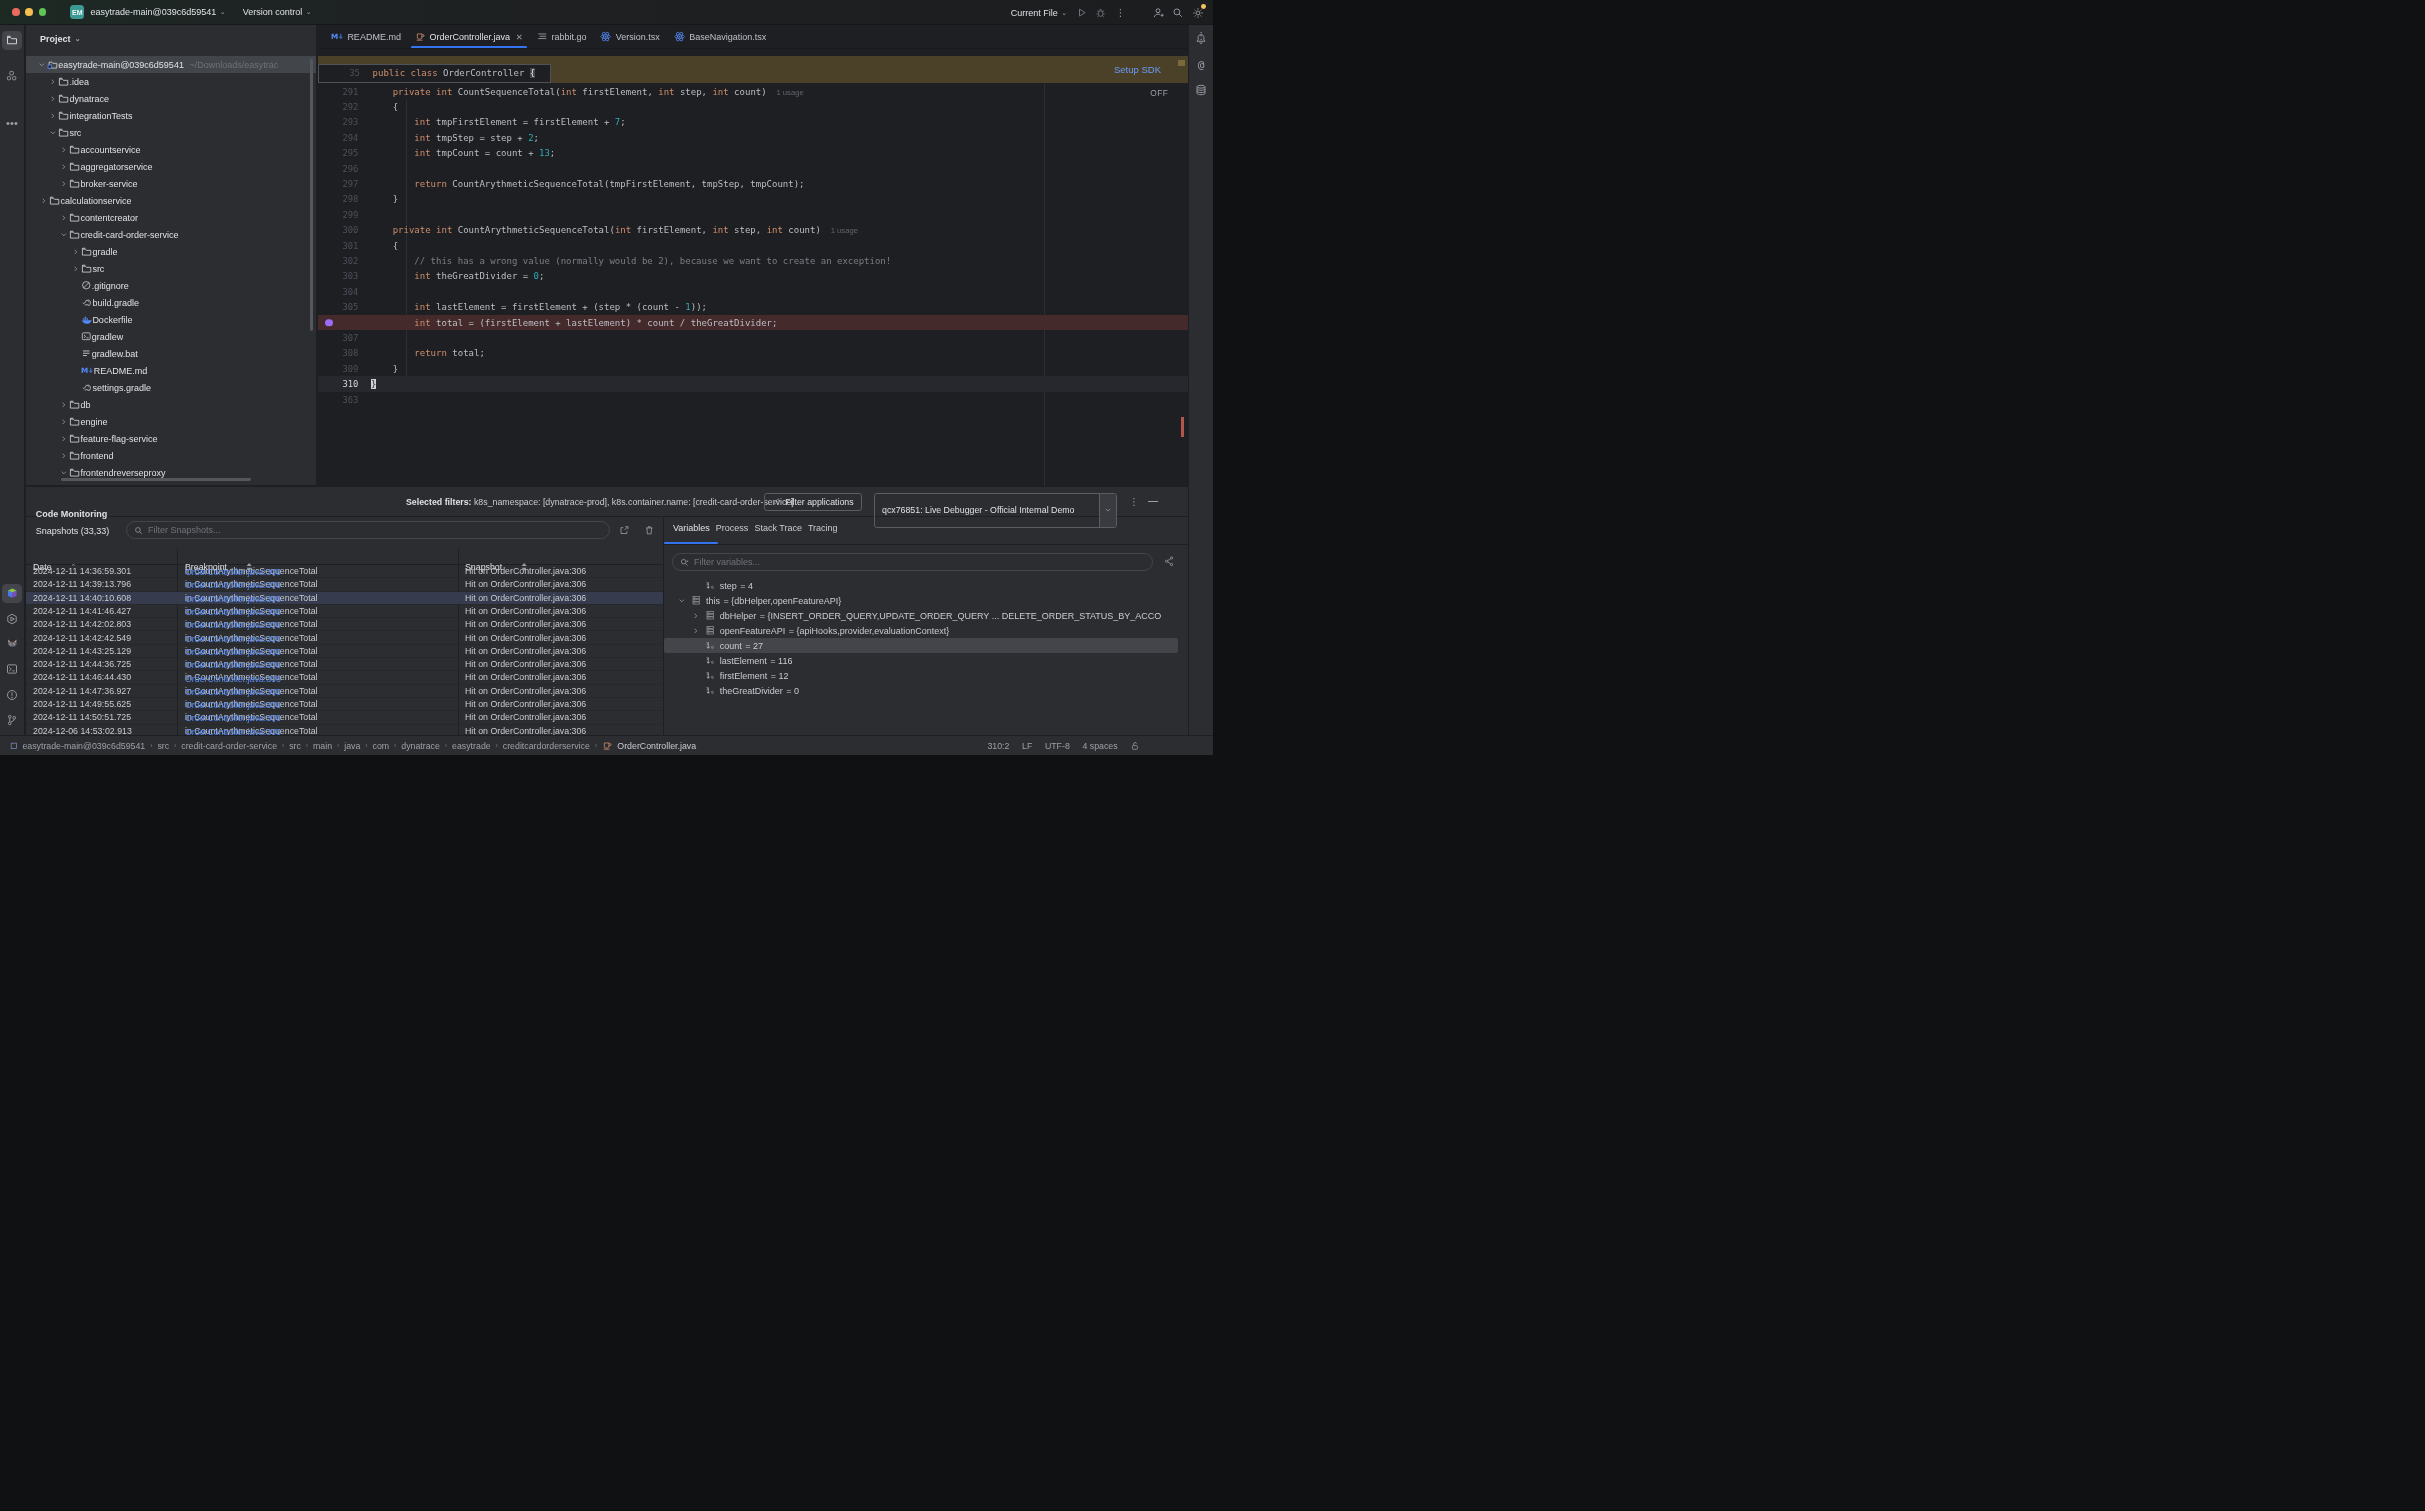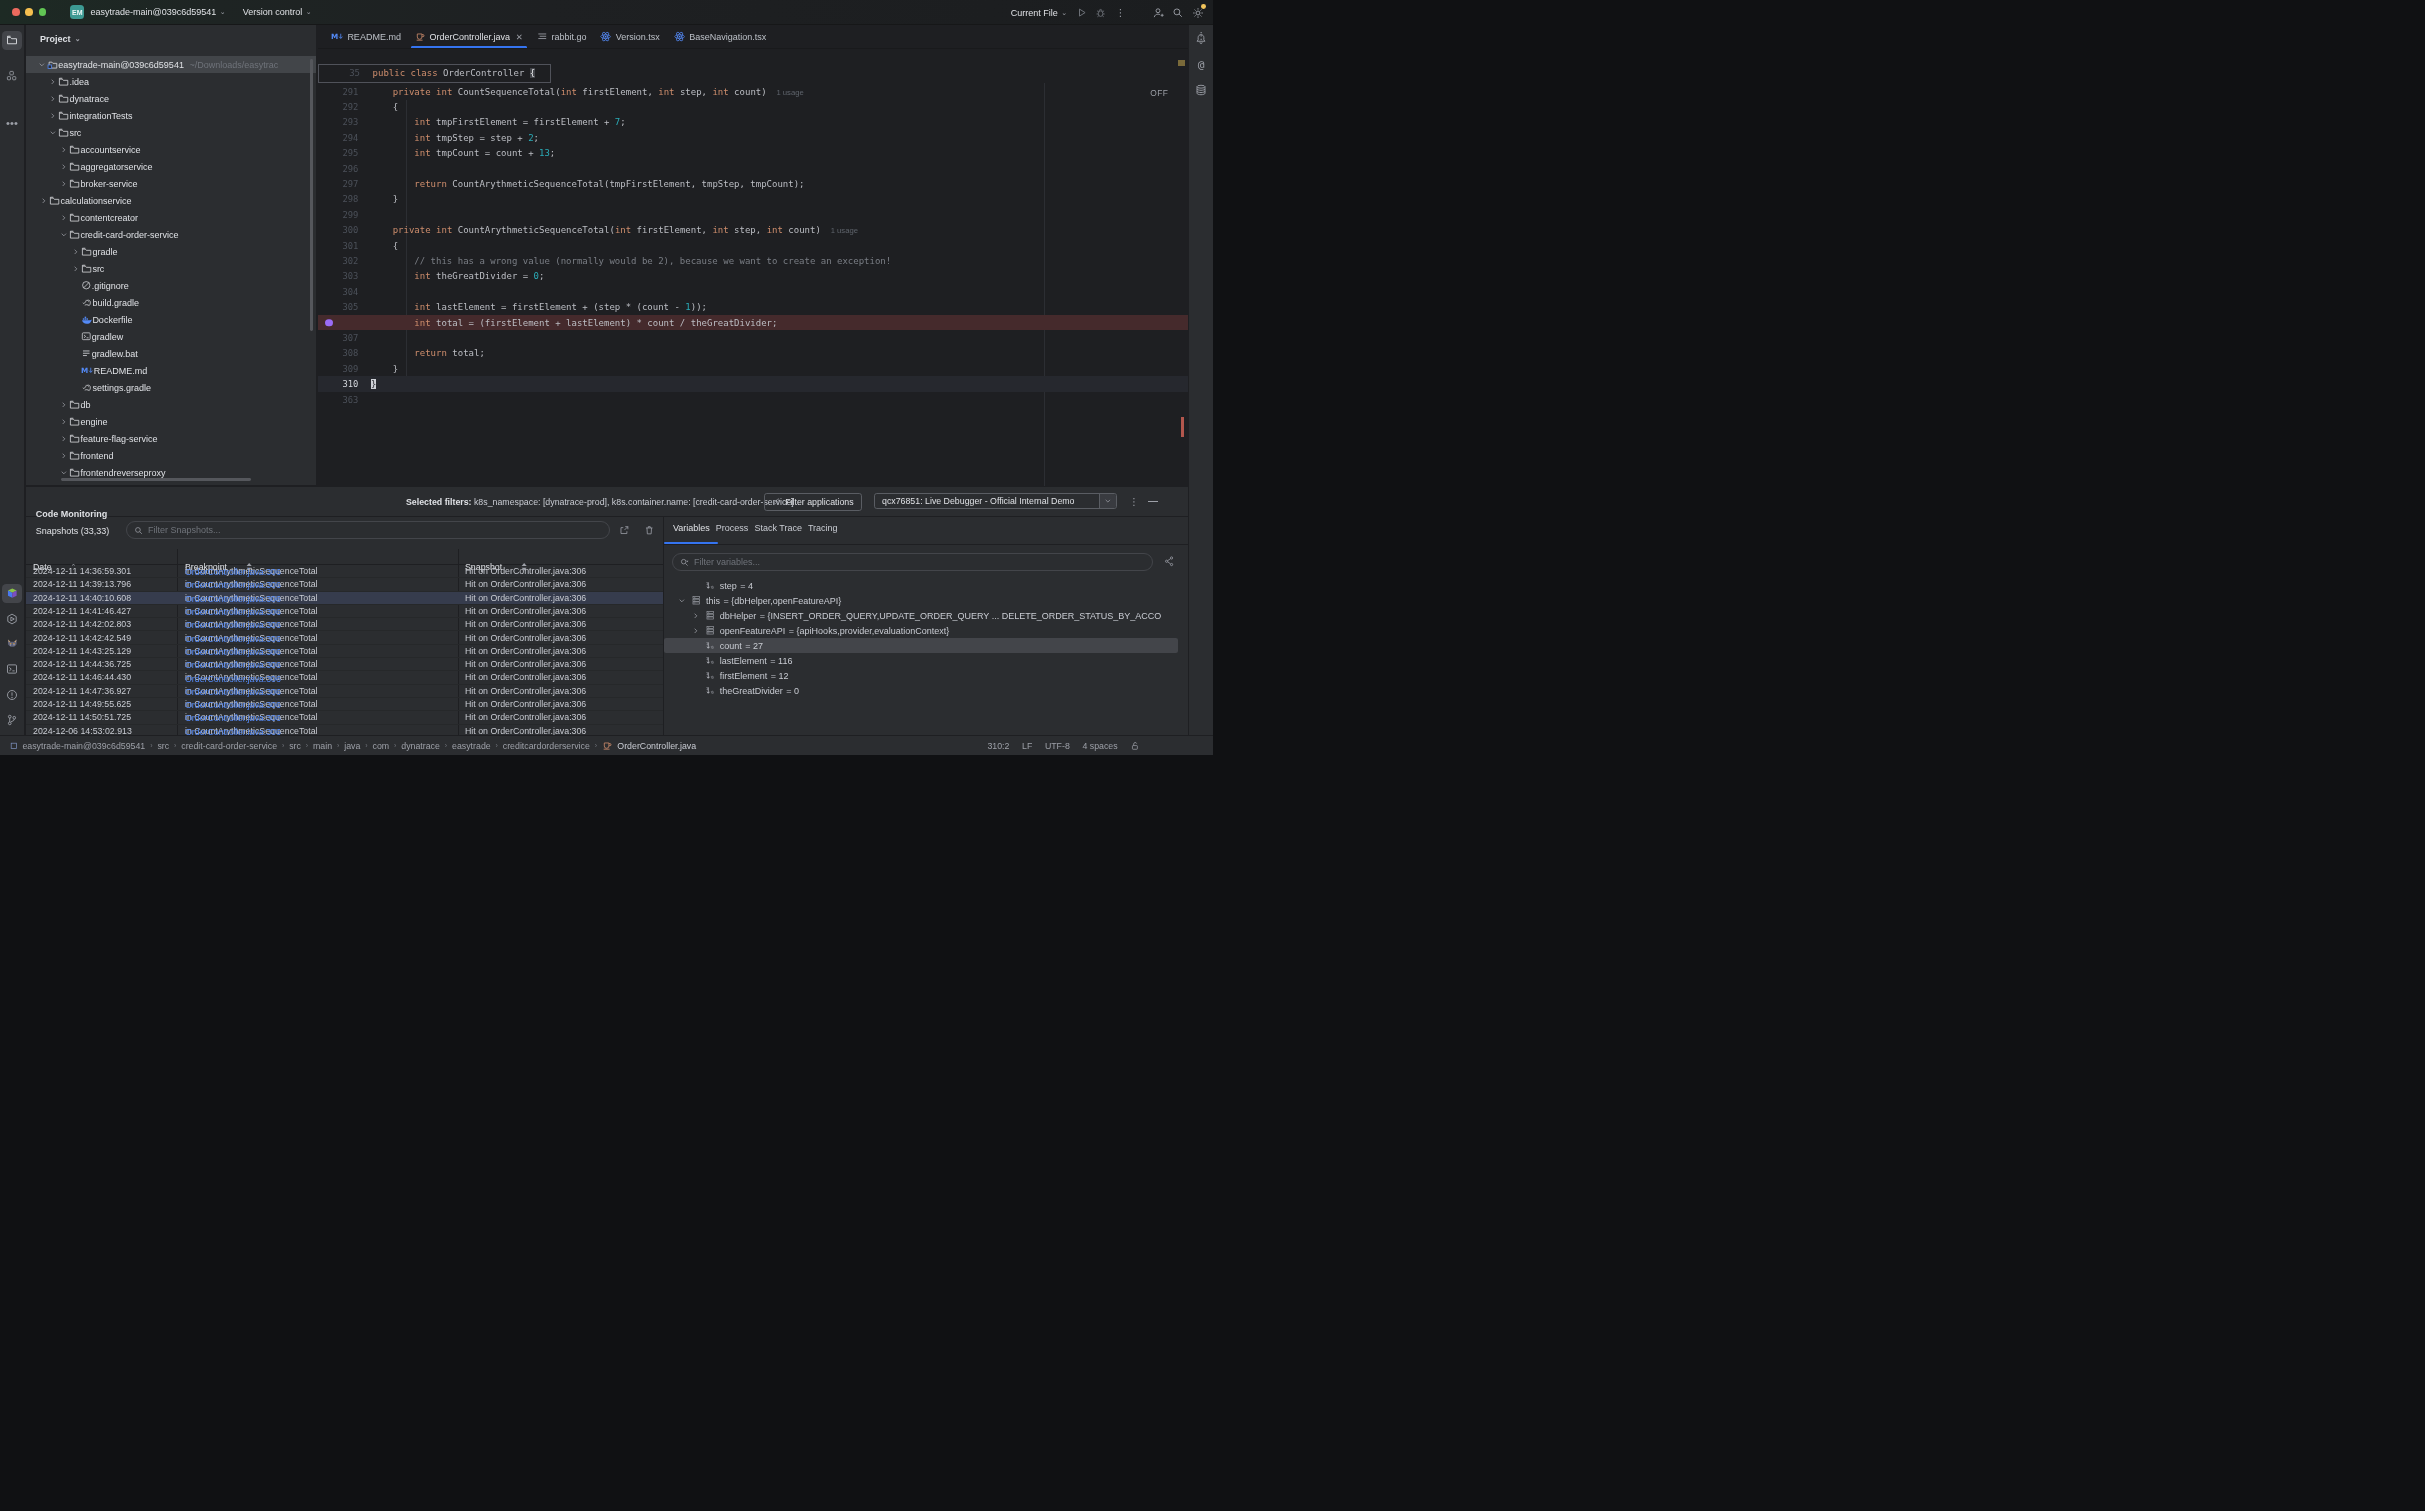--- a/index.html
+++ b/index.html
@@ -76,21 +76,21 @@
   #indent-guide { position:absolute; left:88px; top:51px; height:278px; width:0.7px; background:#2c2e33; }
   .stripe-mark { position:absolute; }
 
   
   #monitor { position:absolute; left:26px; top:486px; width:1162px; height:250px; background:#2b2d30; border-top:0.7px solid #1e1f22; }
   #mon-header { position:absolute; left:0; top:0; right:0; height:29.5px; border-bottom:0.7px solid #1e1f22; }
   #mon-title { position:absolute; left:9.8px; top:22px; font-size:9px; font-weight:bold; }
   #mon-filters { position:absolute; left:380px; top:9.8px; font-size:8.8px; color:#c9ccd3; white-space:nowrap; }
   #mon-filters b { color:#dfe1e5; }
   #filter-apps-btn { position:absolute; left:738px; top:5.6px; height:18px; padding:0 7px; border:0.7px solid #5a5d63; border-radius:2.8px; display:flex; align-items:center; gap:4.2px; font-size:8.8px; color:#dfe1e5; }
-  #env-select { position:absolute; left:848px; top:5.6px; width:243px; height:16px; border:0.7px solid #5a5d63; border-radius:2.8px; display:flex; align-items:center; font-size:8.8px; color:#dfe1e5; }
+  #env-select { position:absolute; left:848px; top:5.6px; width:243px; height:35px; border:0.7px solid #5a5d63; border-radius:2.8px; display:flex; align-items:center; font-size:8.8px; color:#dfe1e5; }
   #env-select .val { flex:1; padding:0 7px; white-space:nowrap; overflow:hidden; }
   #env-select .chev { width:17px; height:100%; display:flex; align-items:center; justify-content:center; background:#393b40; border-left:0.7px solid #5a5d63; border-radius:0 2.1px 2.1px 0; color:#9da0a8; }
   #mon-kebab { position:absolute; left:1103px; top:9px; color:#9da0a8; font-size:9.8px; }
   #mon-min { position:absolute; left:1122px; top:14px; width:9.8px; height:1.4px; background:#9da0a8; }
 
   
   #snap-label { position:absolute; left:9.8px; top:39px; font-size:9px; color:#dfe1e5; }
   #snap-filter { position:absolute; left:100px; top:34px; width:484px; height:18px; border:0.7px solid #43454a; border-radius:9px; display:flex; align-items:center; padding:0 7px; gap:4.9px; color:#6f737a; font-size:9px; }
   #snap-export { position:absolute; left:593px; top:38px; color:#9da0a8; }
   #snap-trash  { position:absolute; left:618px; top:38px; color:#9da0a8; }
@@ -751,20 +751,23 @@
         </div>
         <div class="cline cur-line">
           <span class="gut">310</span>
           <span class="src"><span class="tk-caret">}</span></span>
         </div>
         <div class="cline">
           <span class="gut">363</span>
           <span class="src"></span>
         </div>
       </div>
+    <div id="sdk-banner">
+      <a id="sdk-link">Setup SDK</a>
+    </div>
     <div id="sticky-line">
       <span id="sticky-num">35</span>
       <span id="sticky-code"><span class="tk-kw">public</span><span class="tk-plain"> </span><span class="tk-kw">class</span><span class="tk-plain"> OrderController </span><span class="tk-brace-hl">{</span></span>
     </div>
     <div id="off-label">OFF</div>
     <div class="stripe-mark" style="right:3.5px; top:10.5px; width:6.3px; height:6.3px; background:#7a6a3a;"></div>
     <div class="stripe-mark" style="right:4.2px; top:368px; width:2.8px; height:20.4px; background:#b3574d;"></div>
   </div>
 
   <div id="monitor">

